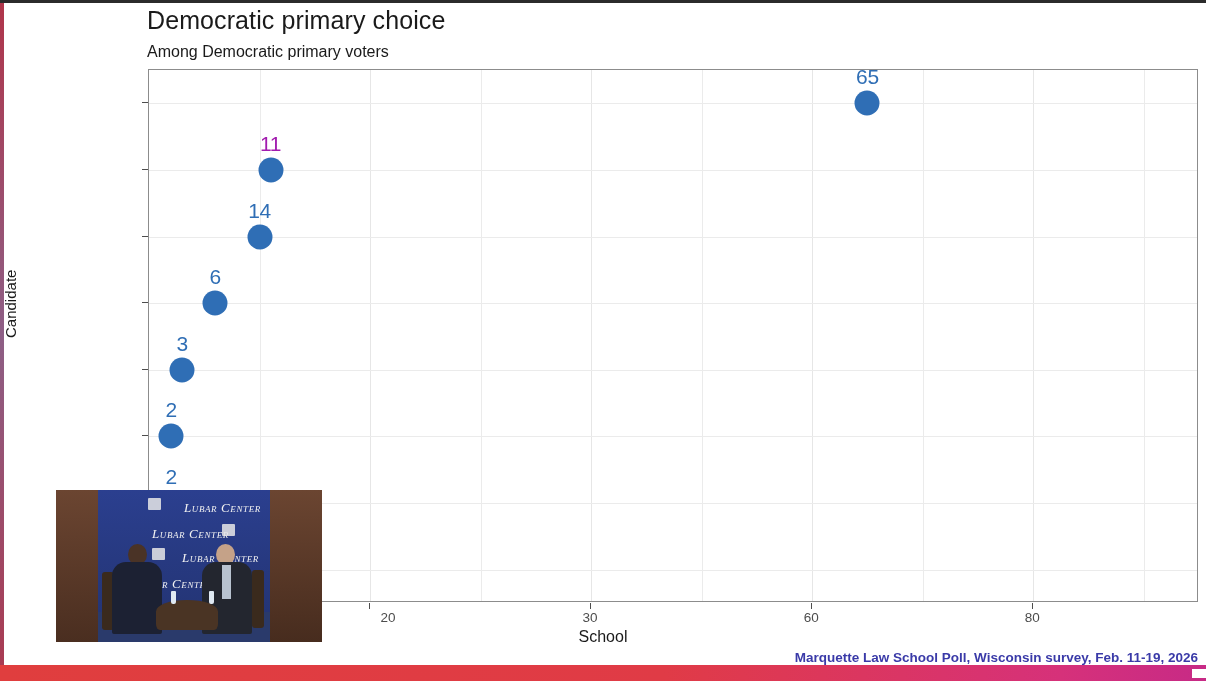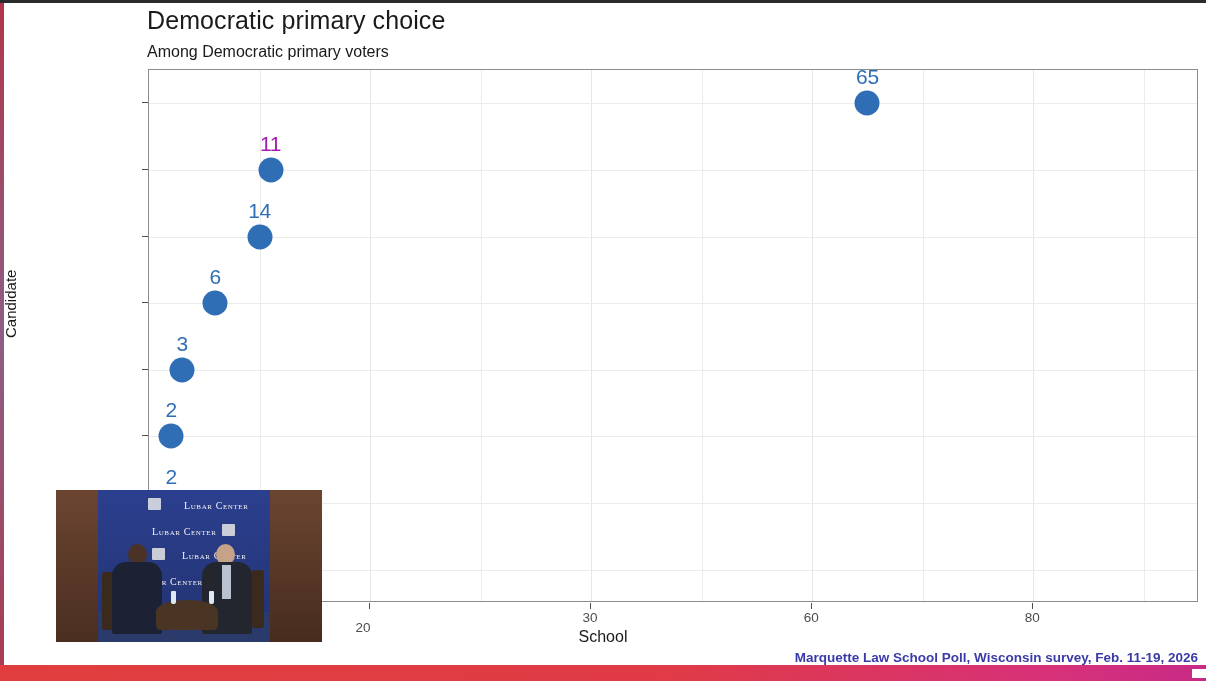--- a/index.html
+++ b/index.html
@@ -198,23 +198,24 @@
     position: absolute;
     left: 42px; top: 122px;
     width: 172px; height: 30px;
     background: #2a3a6b;
   }
   .vid-text {
     position: absolute;
     color: #f2f2f2;
     font-family: "Liberation Serif", serif;
     font-variant: small-caps;
-    font-size: 10px;
+    font-size: 13px;
     letter-spacing: 0.6px;
     white-space: nowrap;
+    font-style: italic;
   }
   .vid-logo {
     position: absolute;
     width: 13px; height: 12px;
     background: #e8e8e8;
     opacity: .85;
     border-radius: 1px;
   }
   .vid-person {
     position: absolute;
@@ -302,21 +303,21 @@
       <div class="ytick-mark" style="top: 102.312px;"></div>
       <div class="ytick-mark" style="top: 168.938px;"></div>
       <div class="ytick-mark" style="top: 235.562px;"></div>
       <div class="ytick-mark" style="top: 302.188px;"></div>
       <div class="ytick-mark" style="top: 368.812px;"></div>
       <div class="ytick-mark" style="top: 435.438px;"></div>
       <div class="ytick-mark" style="top: 502.062px;"></div>
     </div>
   <div id="x-axis">
       <div class="xtick-mark" style="left: 369.053px;"></div>
-      <div class="xtick-label" style="left: 363px; margin-top: 10px;">20</div>
+      <div class="xtick-label" style="left: 388px;">20</div>
       <div class="xtick-mark" style="left: 590.105px;"></div>
       <div class="xtick-label" style="left: 590.105px;">30</div>
       <div class="xtick-mark" style="left: 811.158px;"></div>
       <div class="xtick-label" style="left: 811.158px;">60</div>
       <div class="xtick-mark" style="left: 1032.21px;"></div>
       <div class="xtick-label" style="left: 1032.21px;">80</div>
     </div>
 
   <div id="x-axis-title">School</div>
 

